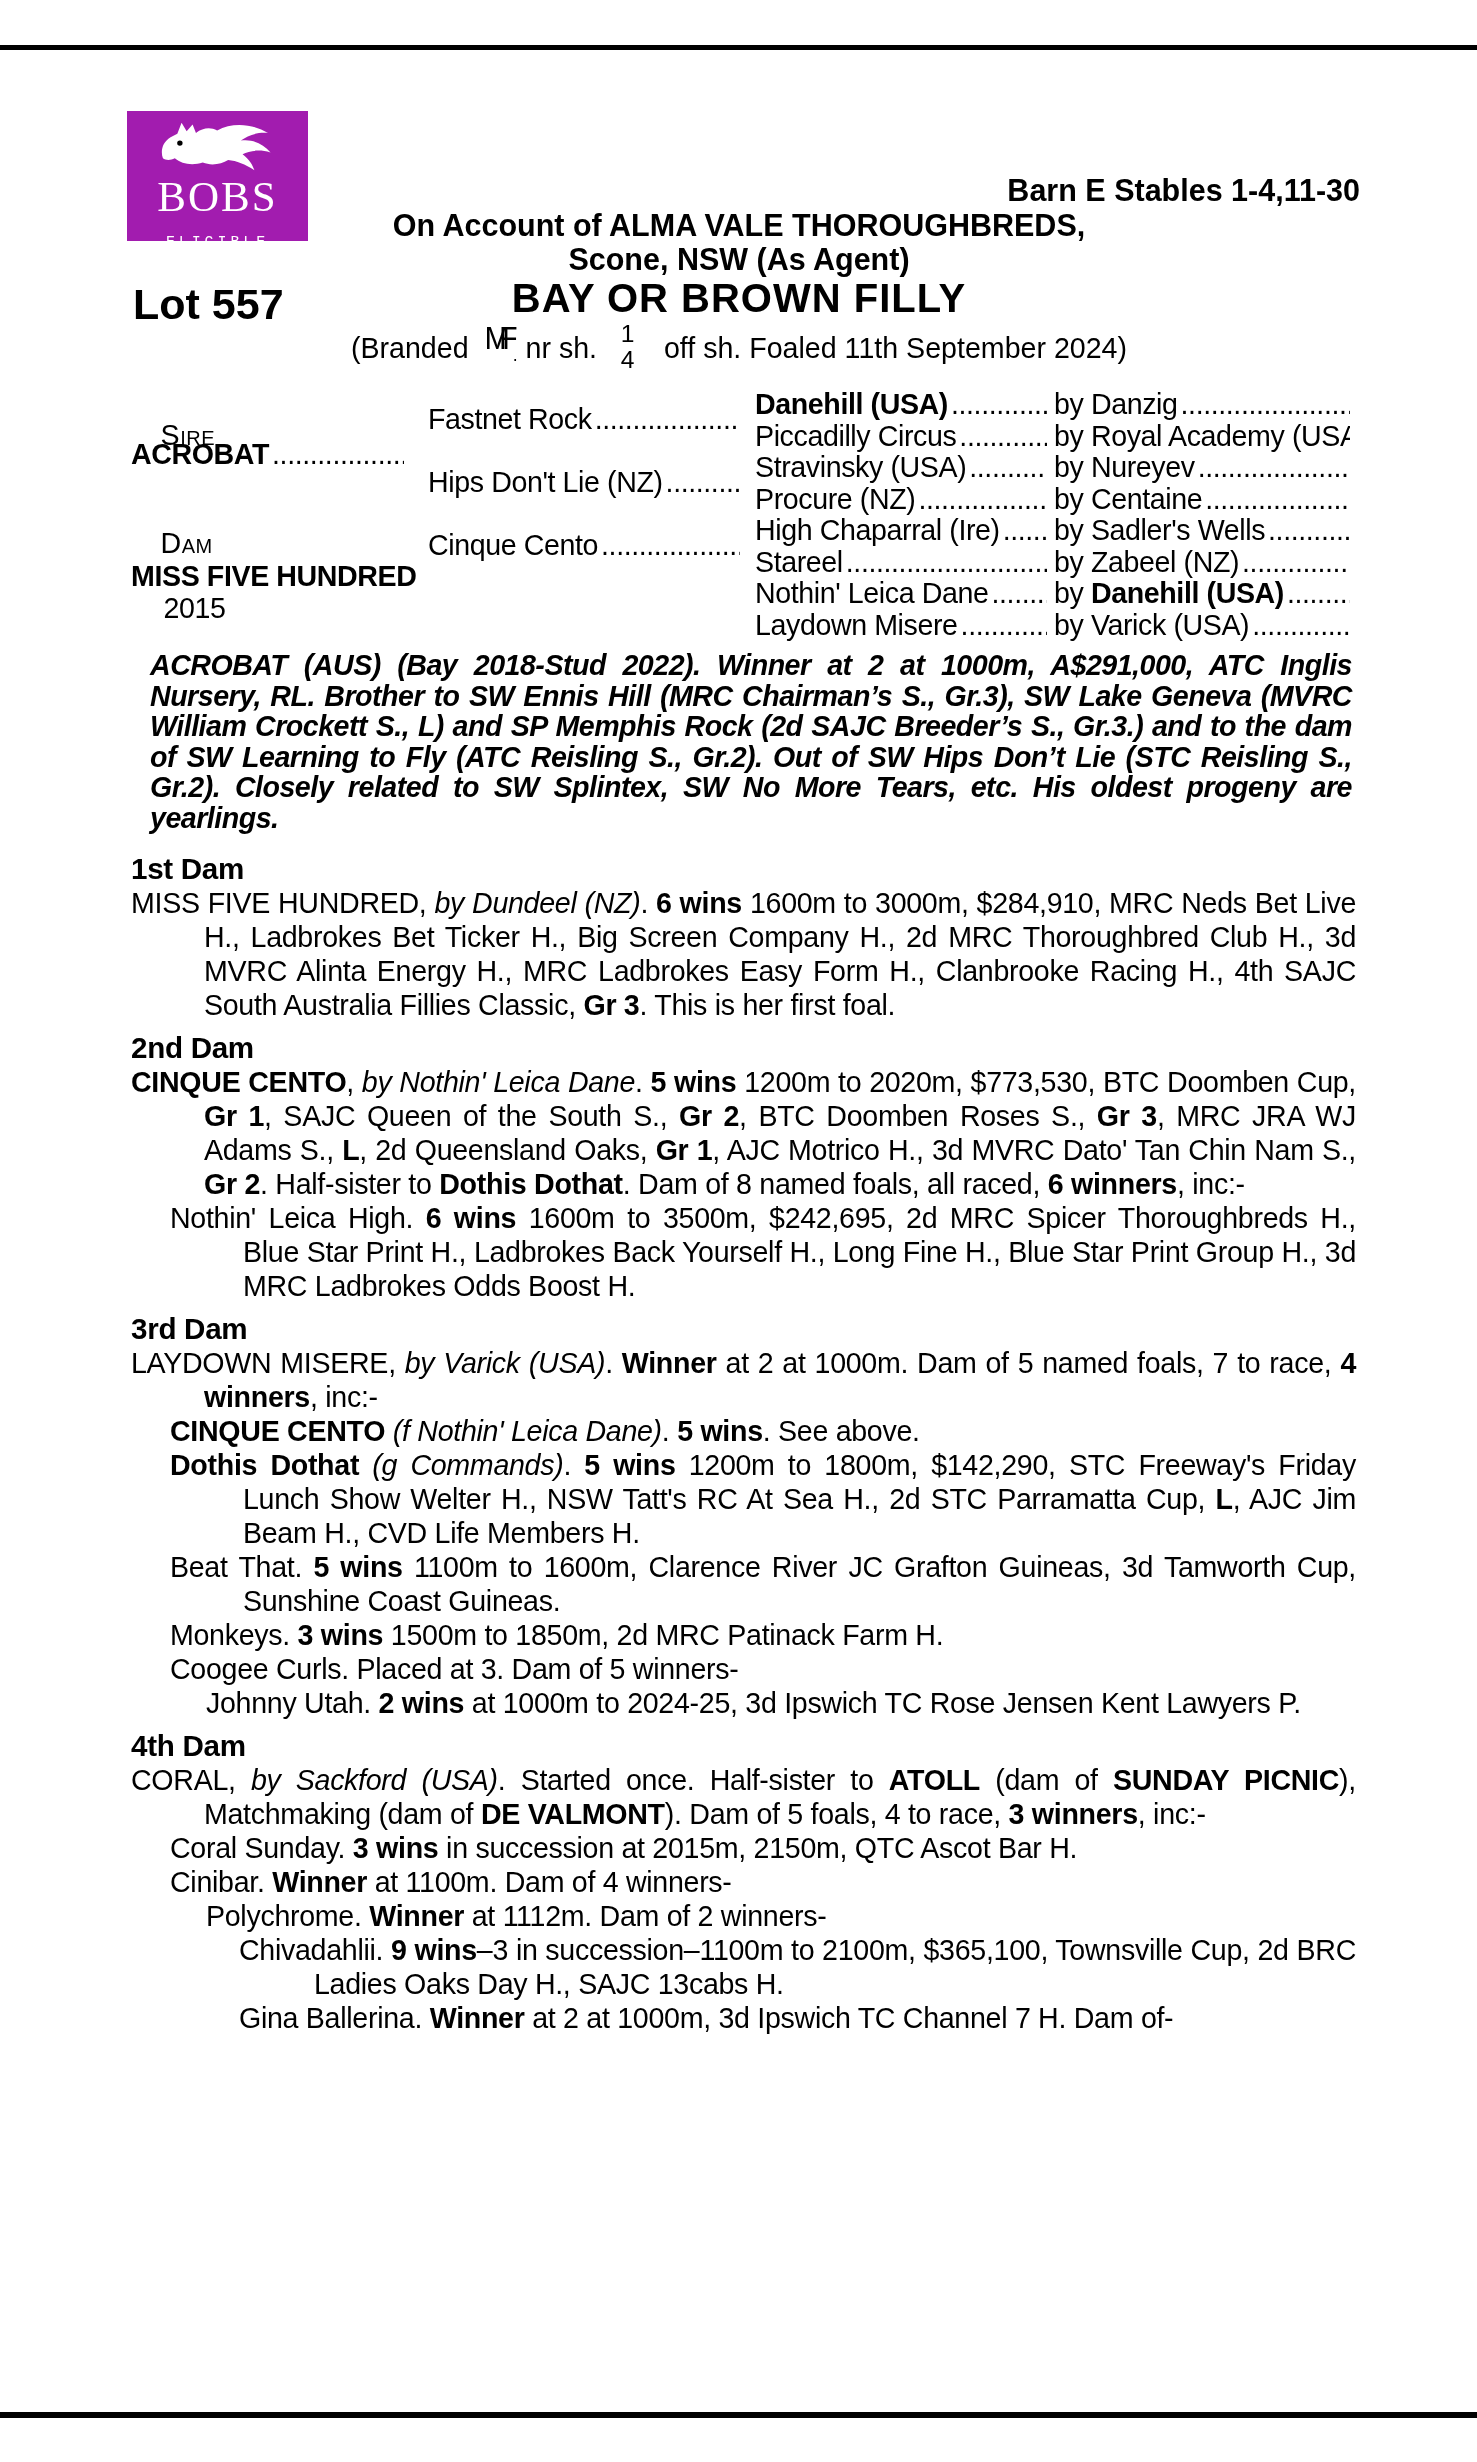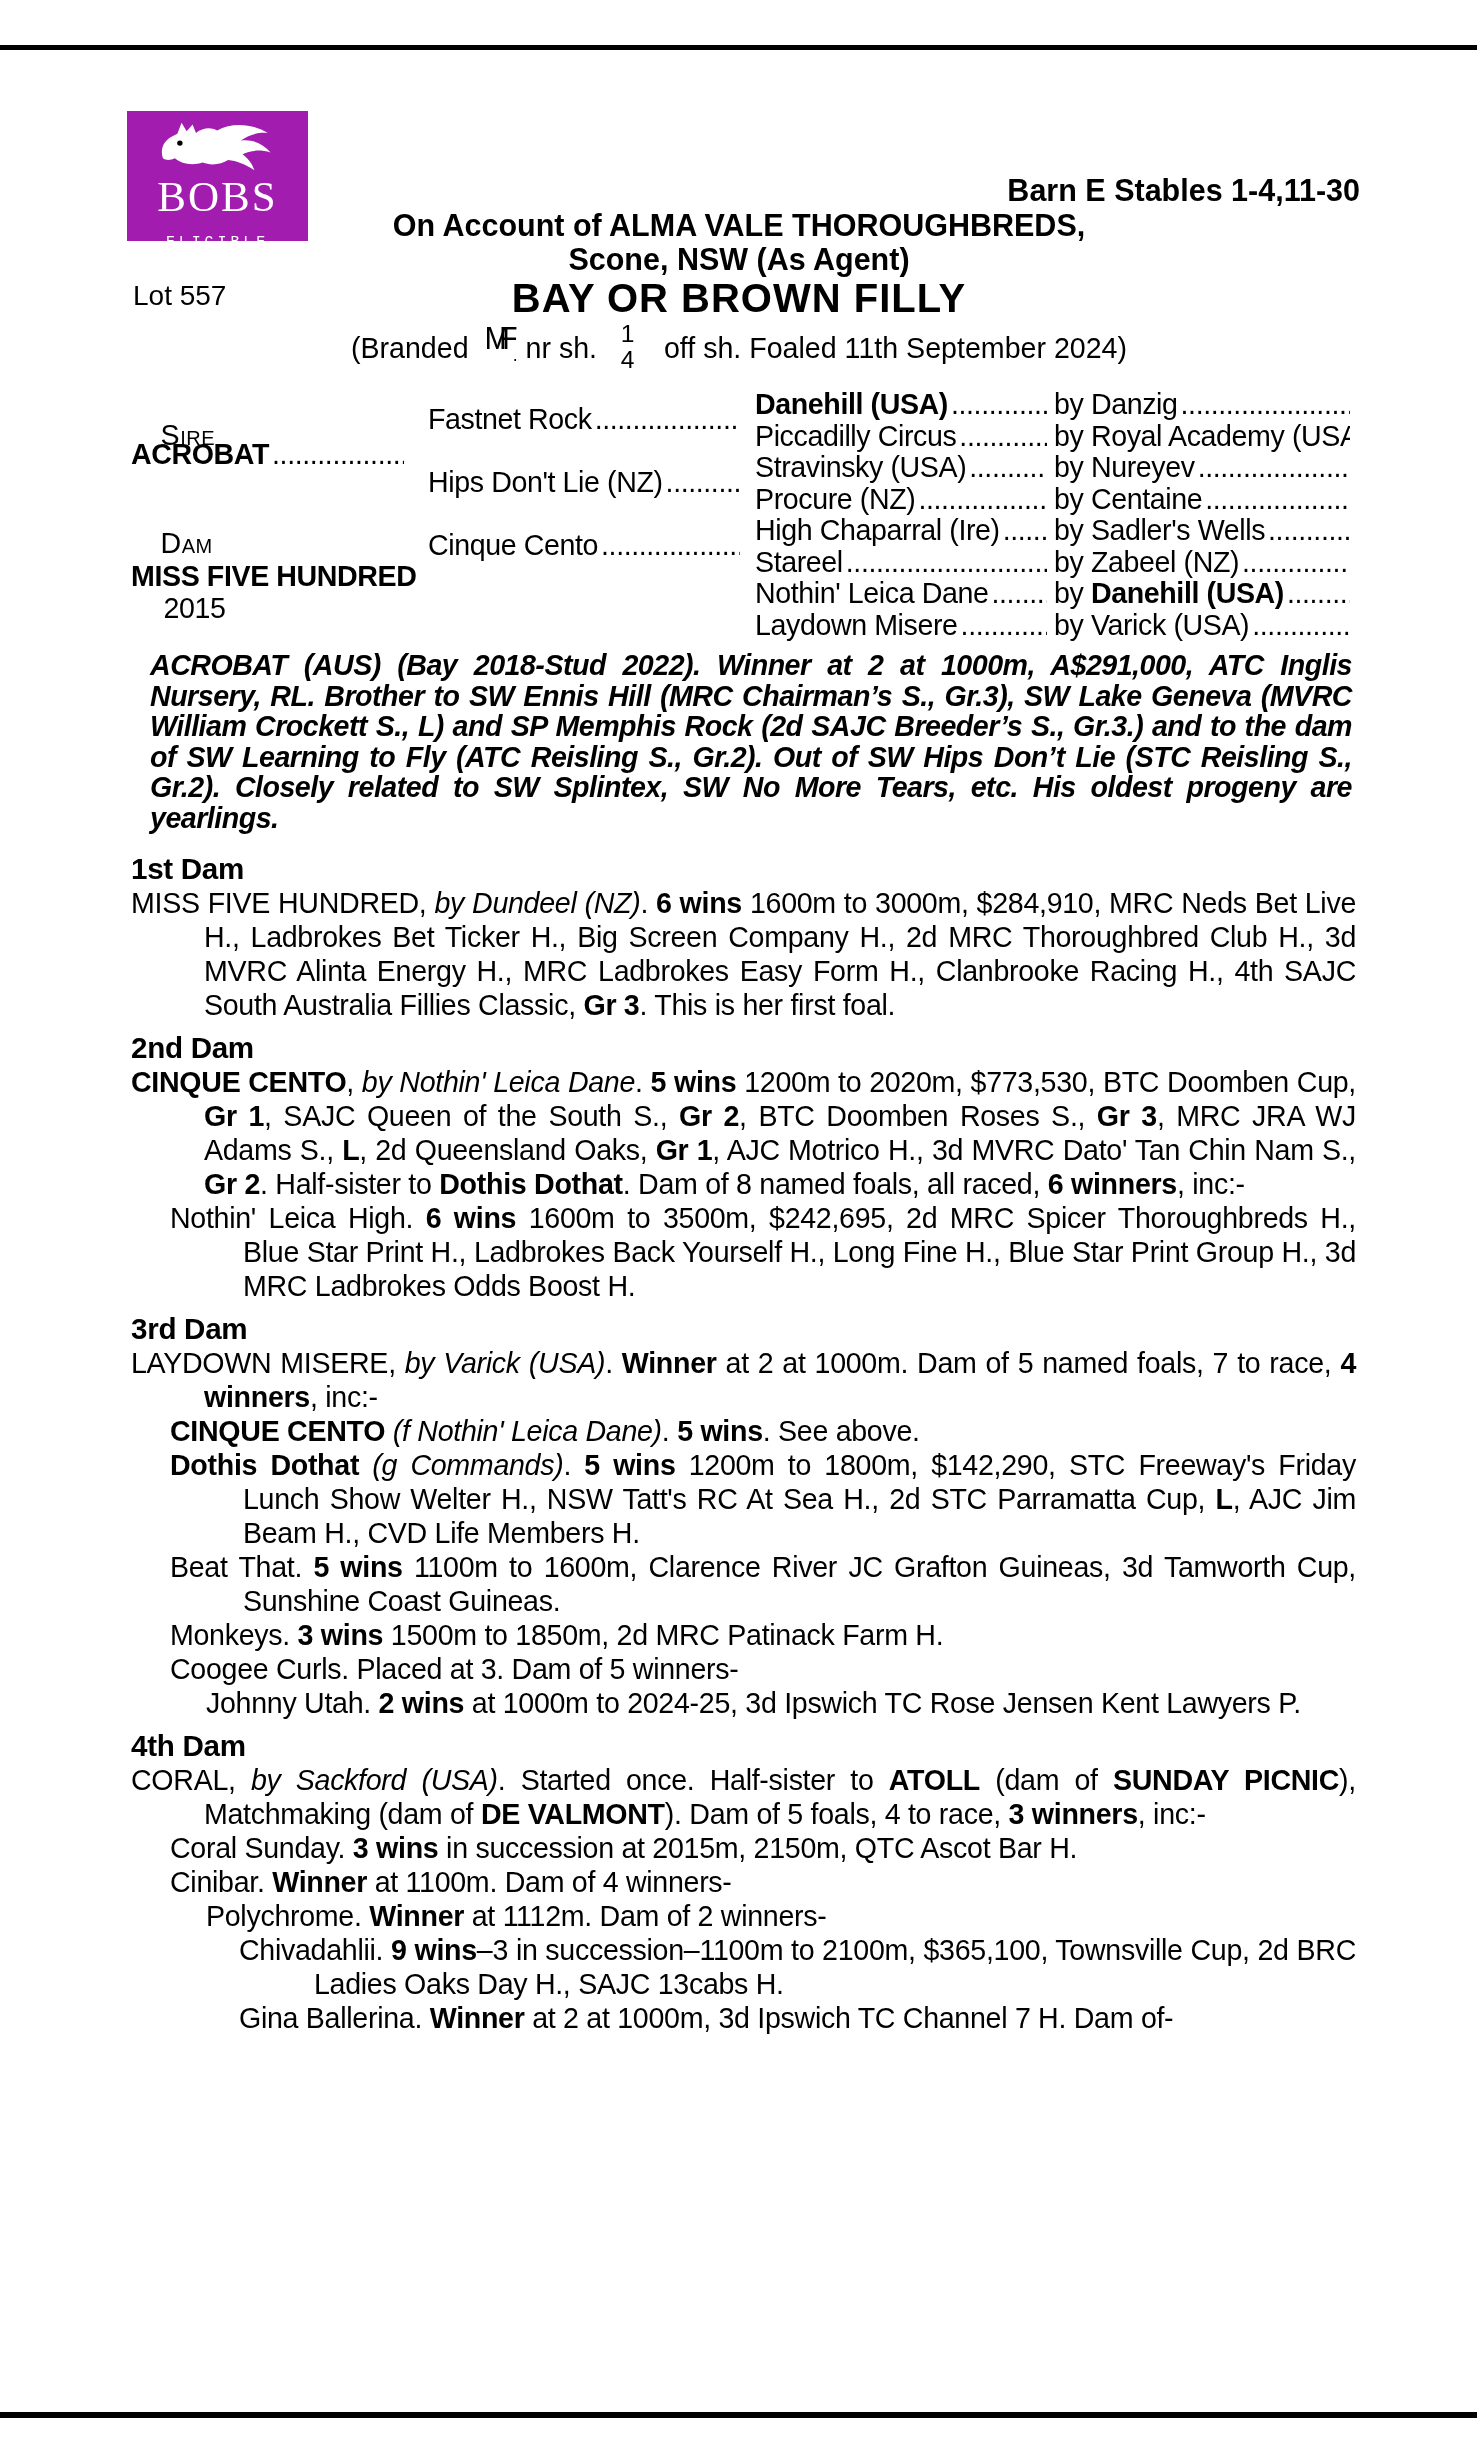--- a/index.html
+++ b/index.html
@@ -13,21 +13,21 @@
   
   .logo{position:absolute;left:127px;top:111px;width:181px;height:130px;background:#a21caf;
         color:#fff;text-align:center;}
   .logo svg{display:block;margin:4.9px auto 0;}
   .logo-bobs{font-family:"Liberation Serif", serif;font-size:43px;line-height:43px;letter-spacing:2px;margin-top:-2px;}
   .logo-elig{font-family:Liberation Mono, monospace;font-size:15px;line-height:17.7px;letter-spacing:3.9px;margin-top:16px;}
 
   .barn{position:absolute;top:173px;right:118px;font-weight:bold;font-size:30.5px;}
   .account{position:absolute;top:208px;left:0;right:0;text-align:center;font-weight:bold;font-size:30.5px;}
   .location{position:absolute;top:242px;left:0;right:0;text-align:center;font-weight:bold;font-size:30.5px;}
-  .lot{position:absolute;top:280px;left:133px;font-weight:normal;font-size:28px;}
+  .lot{position:absolute;top:280px;left:133px;font-weight:bold;font-size:43px;}
   .title{position:absolute;top:276px;left:0;right:0;text-align:center;font-weight:bold;font-size:40px;letter-spacing:1px;}
 
   .branded{position:absolute;top:325px;left:0;right:0;text-align:center;font-size:28.6px;white-space:nowrap;}
   .brandmf{display:inline-block;font-size:30.5px;letter-spacing:-10.8px;margin-left:15.8px;margin-right:13.8px;
            position:relative;top:-8.9px;}
   .brandmark{font-size:17.7px;position:relative;left:-7.9px;top:3px;}
   .frac{display:inline-flex;flex-direction:column;align-items:center;vertical-align:middle;
         font-size:24.6px;line-height:25.6px;margin:0 29.6px 0 23.6px;position:relative;top:-3.9px;}
 
   

